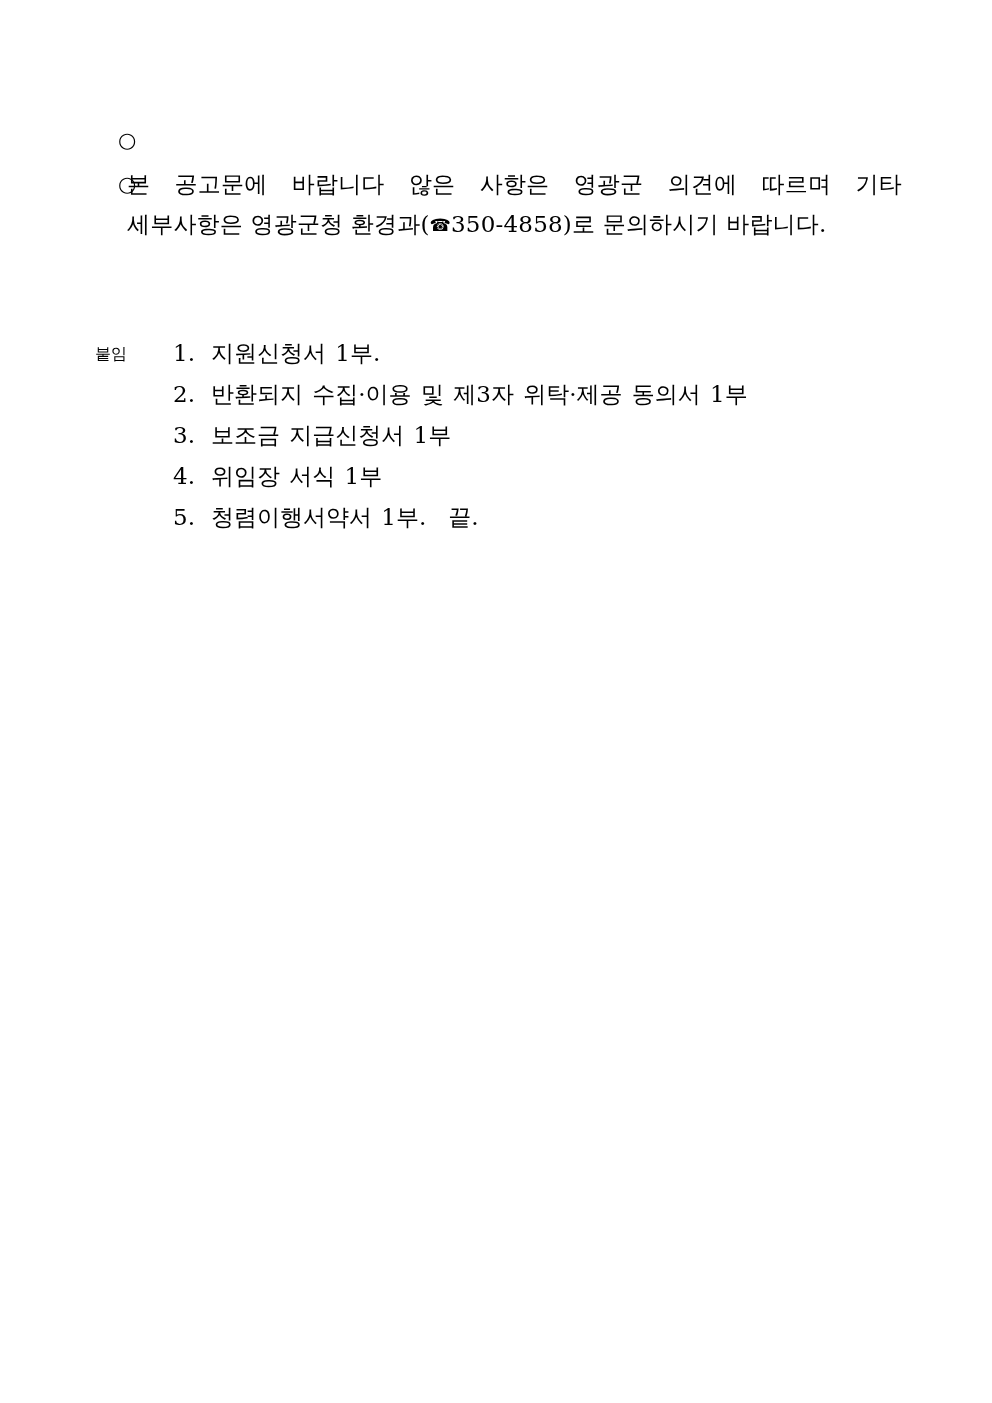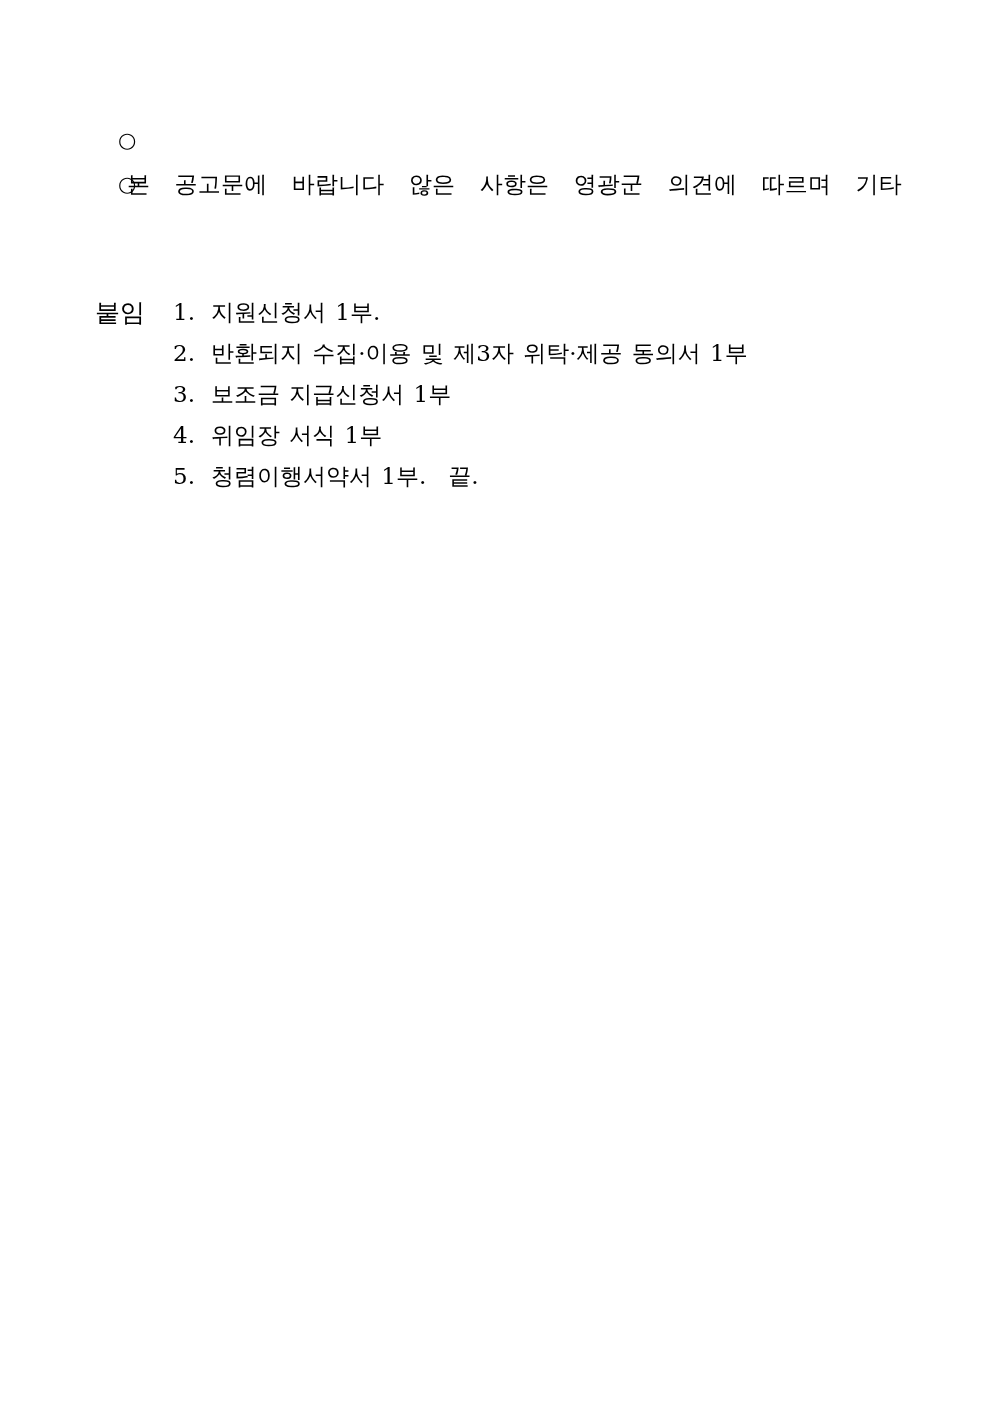--- a/index.html
+++ b/index.html
@@ -74,21 +74,21 @@
 
   
   .attach-block {
     margin-top: 88px;
     display: flex;
     align-items: flex-start;
   }
   .attach-label {
     flex: 0 0 auto;
     width: 78px;
-    font-size: 25px;
+    font-size: 16px;
     line-height: 41px;
     word-spacing: 4px;
   }
   .attach-list {
     flex: 1 1 auto;
     margin: 0;
     padding: 0;
     list-style: none;
   }
   .attach-item {
@@ -119,20 +119,21 @@
     <li class="bullet-item">
       <span class="bullet-mark">○</span>
       <span class="bullet-body">
       </span>
     </li>
 
     <li class="bullet-item">
       <span class="bullet-mark">○</span>
       <span class="bullet-body">
         <span class="line just wide">본 공고문에 바랍니다 않은 사항은 영광군 의견에 따르며 기타</span>
+        <span class="line"><span>세부사항은 영광군청 환경과(</span><span class="phone-icon">☎</span><span>350-4858</span><span>)로 문의하시기 바랍니다.</span></span>
       </span>
     </li>
 
   </ul>
 
   <div class="attach-block">
     <div class="attach-label">붙임</div>
     <ul class="attach-list">
       <li class="attach-item">
         <span class="attach-num">1.</span>

